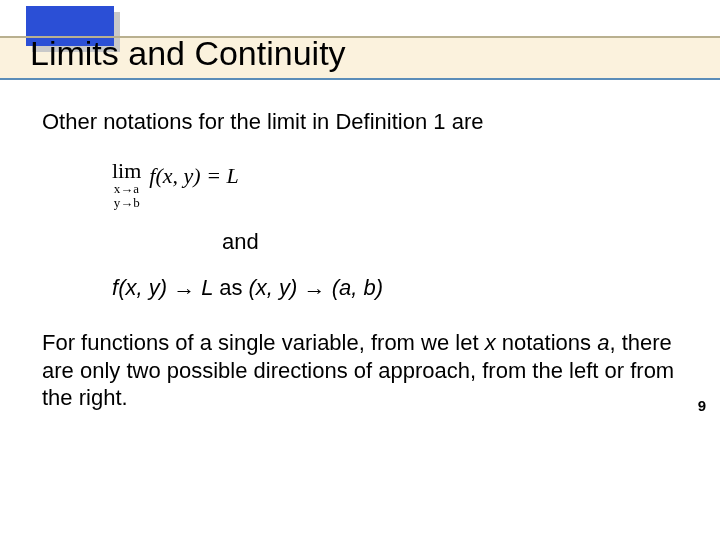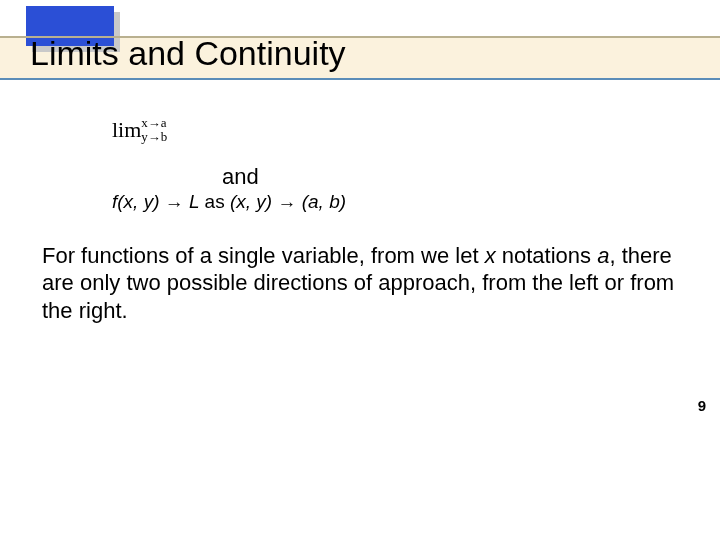--- a/index.html
+++ b/index.html
@@ -8,55 +8,57 @@
   .header-band { position: absolute; top: 36px; left: 0; width: 720px; height: 44px; background: #fbf2dd; }
   .blue-box-shadow { position: absolute; top: 12px; left: 32px; width: 88px; height: 40px; background: #c9c9c9; }
   .blue-box { position: absolute; top: 6px; left: 26px; width: 88px; height: 40px; background: #2b4fd6; }
   .rule-1 { position: absolute; top: 36px; left: 0; width: 720px; height: 2px; background: #b9b08f; }
   .rule-2 { position: absolute; top: 78px; left: 0; width: 720px; height: 2px; background: #5b8db8; }
   .title { position: absolute; top: 34px; left: 30px; font-size: 34px; color: #000; font-weight: 400; }
   .body { position: absolute; top: 108px; left: 42px; width: 640px; color: #000; font-size: 22px; line-height: 1.25; }
   .para { margin-bottom: 24px; }
   .indent-eq { margin: 8px 0 18px 70px; font-family: 'Times New Roman', serif; font-size: 22px; }
   .eq-row { display: flex; align-items: flex-start; gap: 8px; }
-  .lim-block { display: inline-flex; flex-direction: row; align-items: center; line-height: 1; }
+  .lim-block { display: inline-flex; flex-direction: column; align-items: center; line-height: 1; }
   .lim-word { font-size: 22px; }
   .lim-sub { font-size: 13px; line-height: 1.1; text-align: left; }
-  .and-word { font-family: Arial, Helvetica, sans-serif; margin-left: 180px; margin-top: 0; font-size: 22px;}
+  .and-word { font-family: Arial, Helvetica, sans-serif; margin-left: 180px; margin-top: 0; margin-bottom: 18px; font-size: 22px;}
   .arrow { font-family: Arial, Helvetica, sans-serif;}
-  .indent-line { margin: 0 0 28px 70px; font-style: italic; font-size: 19px; }
+  .indent-line { margin: 0 0 28px 70px; font-style: italic; font-size: 22px; }
   .indent-line .upright { font-style: normal; }
   .ital { font-style: italic; }
   .sub { font-size: 0.65em; vertical-align: sub; font-style: italic; }
   .sup { font-size: 0.6em; vertical-align: sub; position: relative; top: -2px; }
   .footer-num { position: absolute; right: 14px; bottom: 10px; font-size: 15px; font-weight: bold; }
 </style>
 </head>
 <body>
 
 <div class="slide">
   <div class="header-band"></div>
   <div class="blue-box-shadow"></div>
   <div class="blue-box"></div>
   <div class="rule-1"></div>
   <div class="rule-2"></div>
   <div class="title">Limits and Continuity</div>
 
   <div class="body">
 
+    <div class="para">Other notations for the limit in Definition 1 are</div>
 
     <div class="indent-eq">
       <div class="eq-row">
         <span class="lim-block">
           <span class="lim-word">lim</span>
           <span class="lim-sub">
             <span>x→a</span><br>
             <span>y→b</span>
           </span>
         </span>
+        <span style="font-style: italic; padding-top:2px;">f(x, y) = L</span>
       </div>
     </div>
     <div class="and-word">and</div>
 
     <div class="indent-line">
       <span>f</span><span class="upright"></span><span>(x, y) </span><span class="upright arrow">→</span><span> L </span><span class="upright">as </span><span>(x, y) </span><span class="upright arrow">→</span><span> (a, b)</span>
     </div>
 
     <div class="para">
       <span>For functions of a single variable, from we let </span><span class="ital">x</span><span> notations </span><span class="ital">a</span><span>, there are only two possible directions of approach, from the left or from the right.</span>

